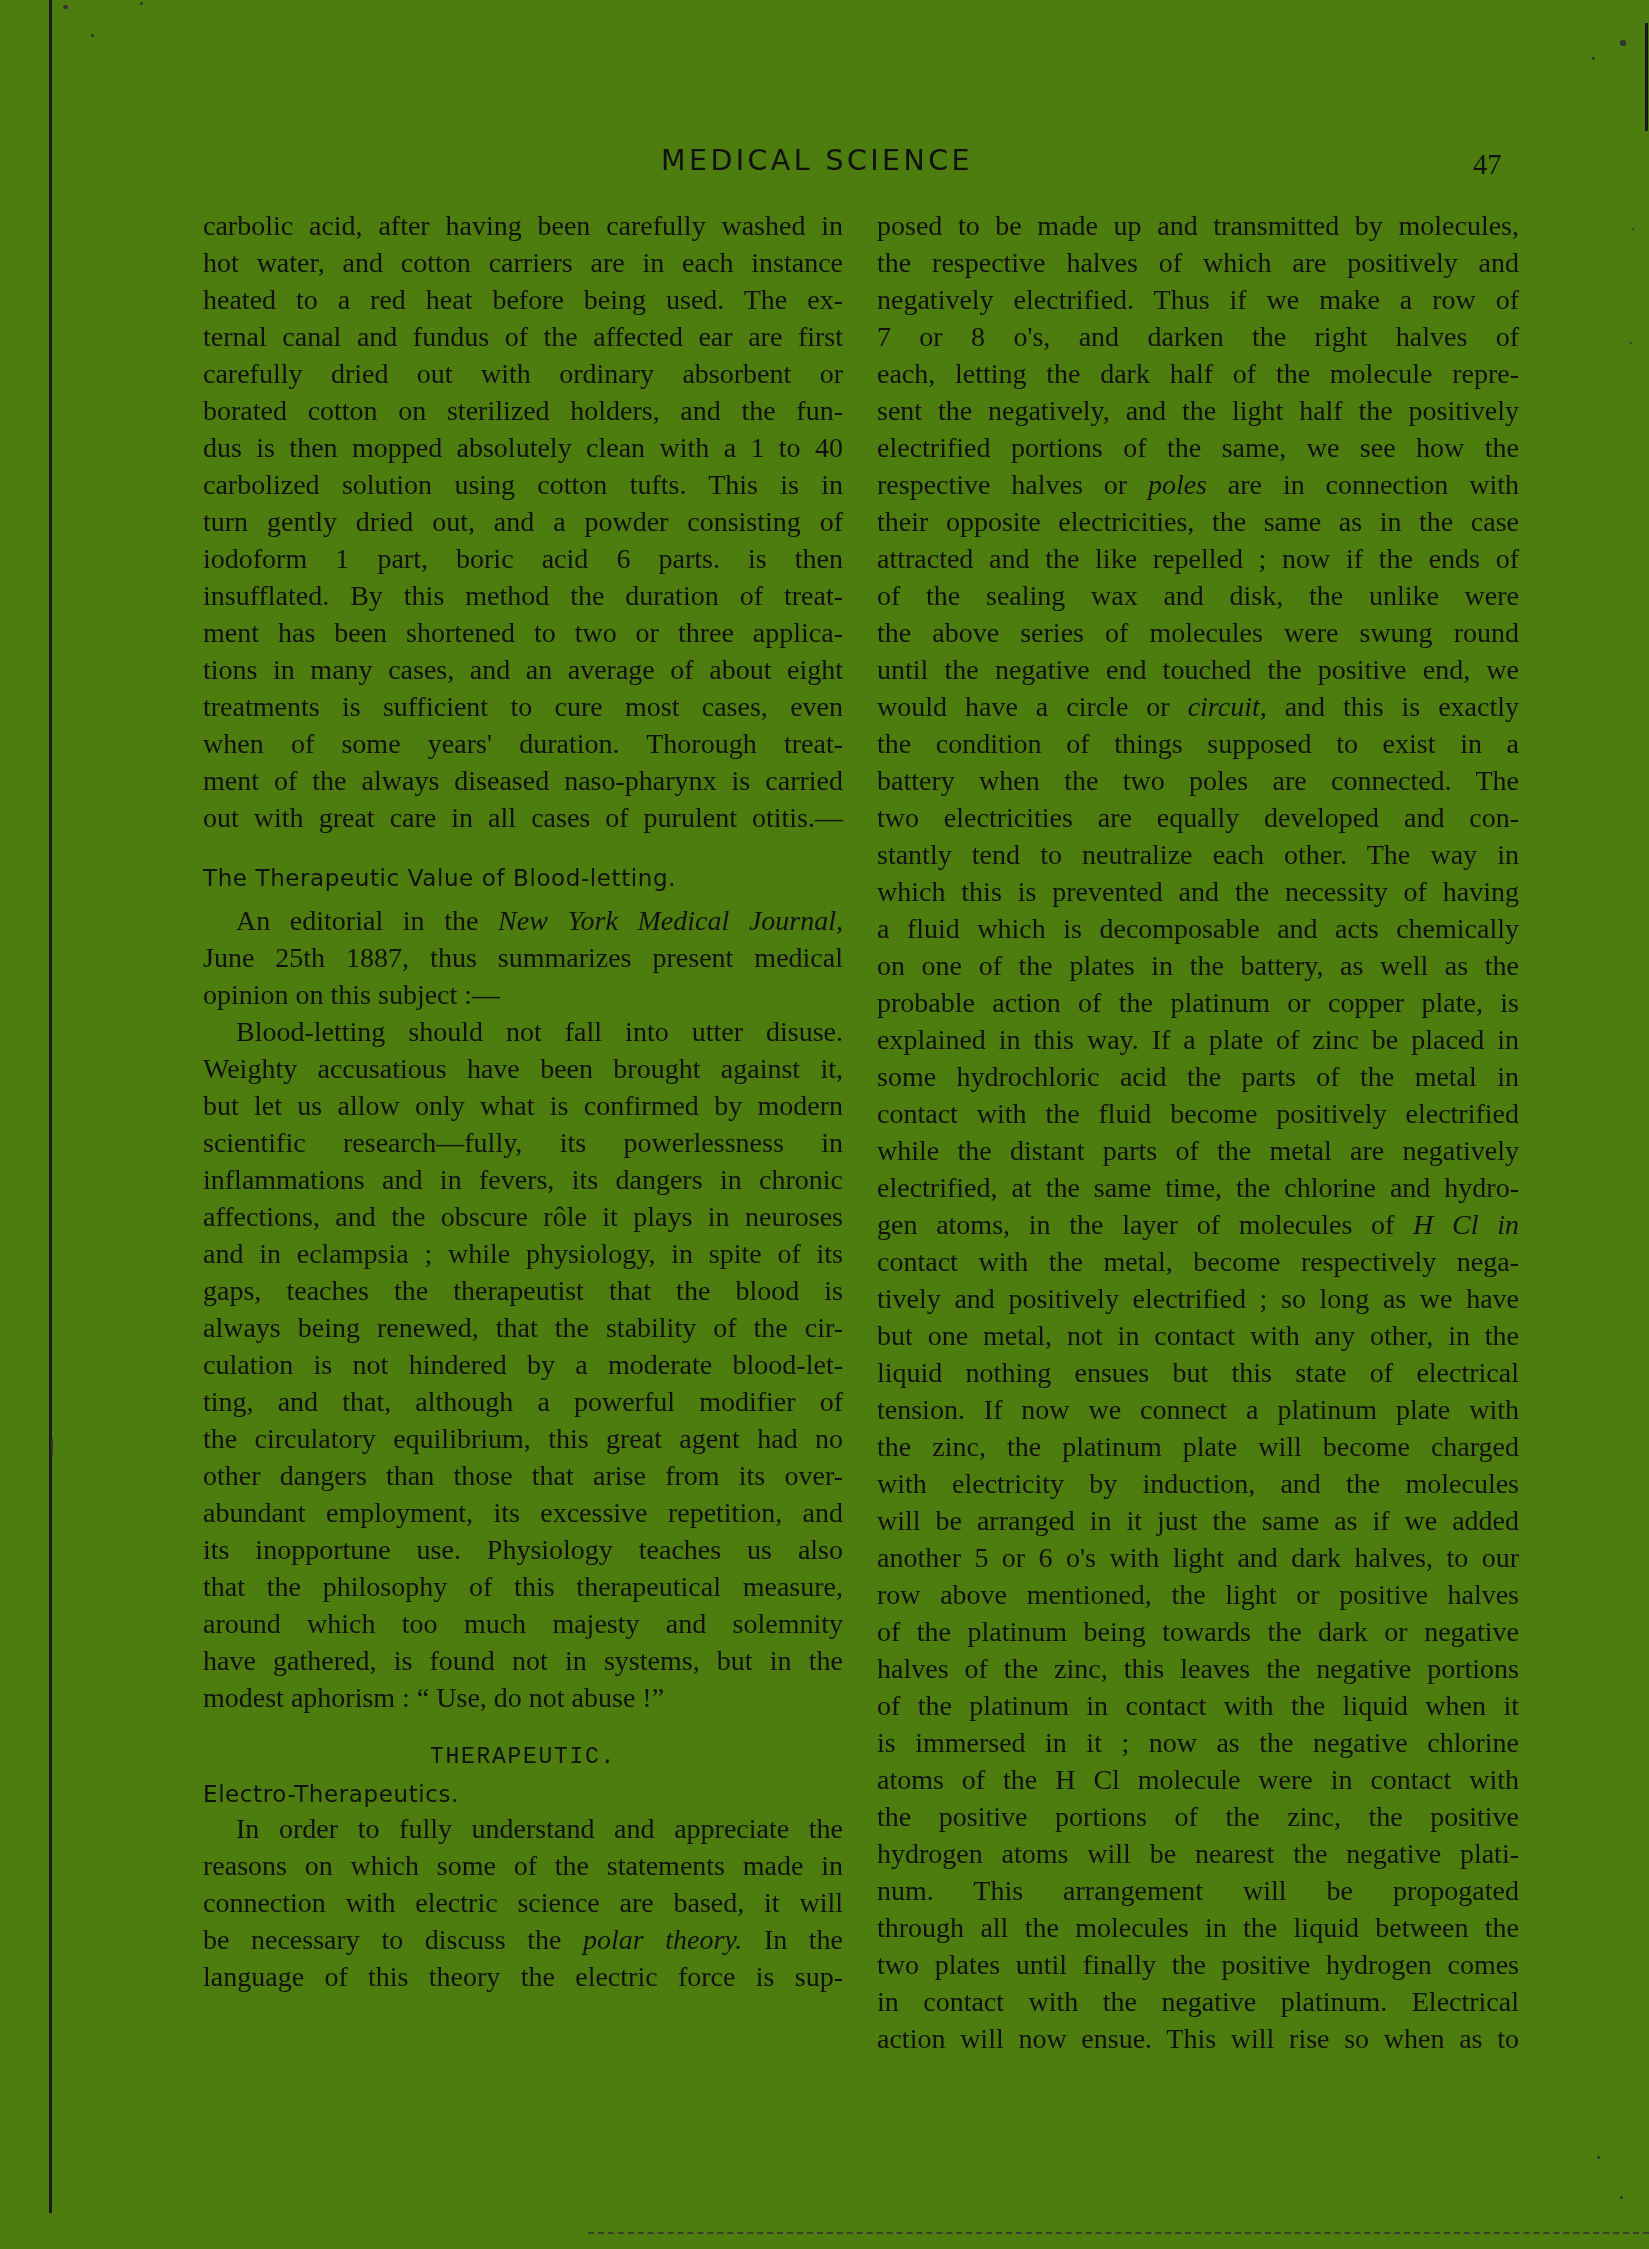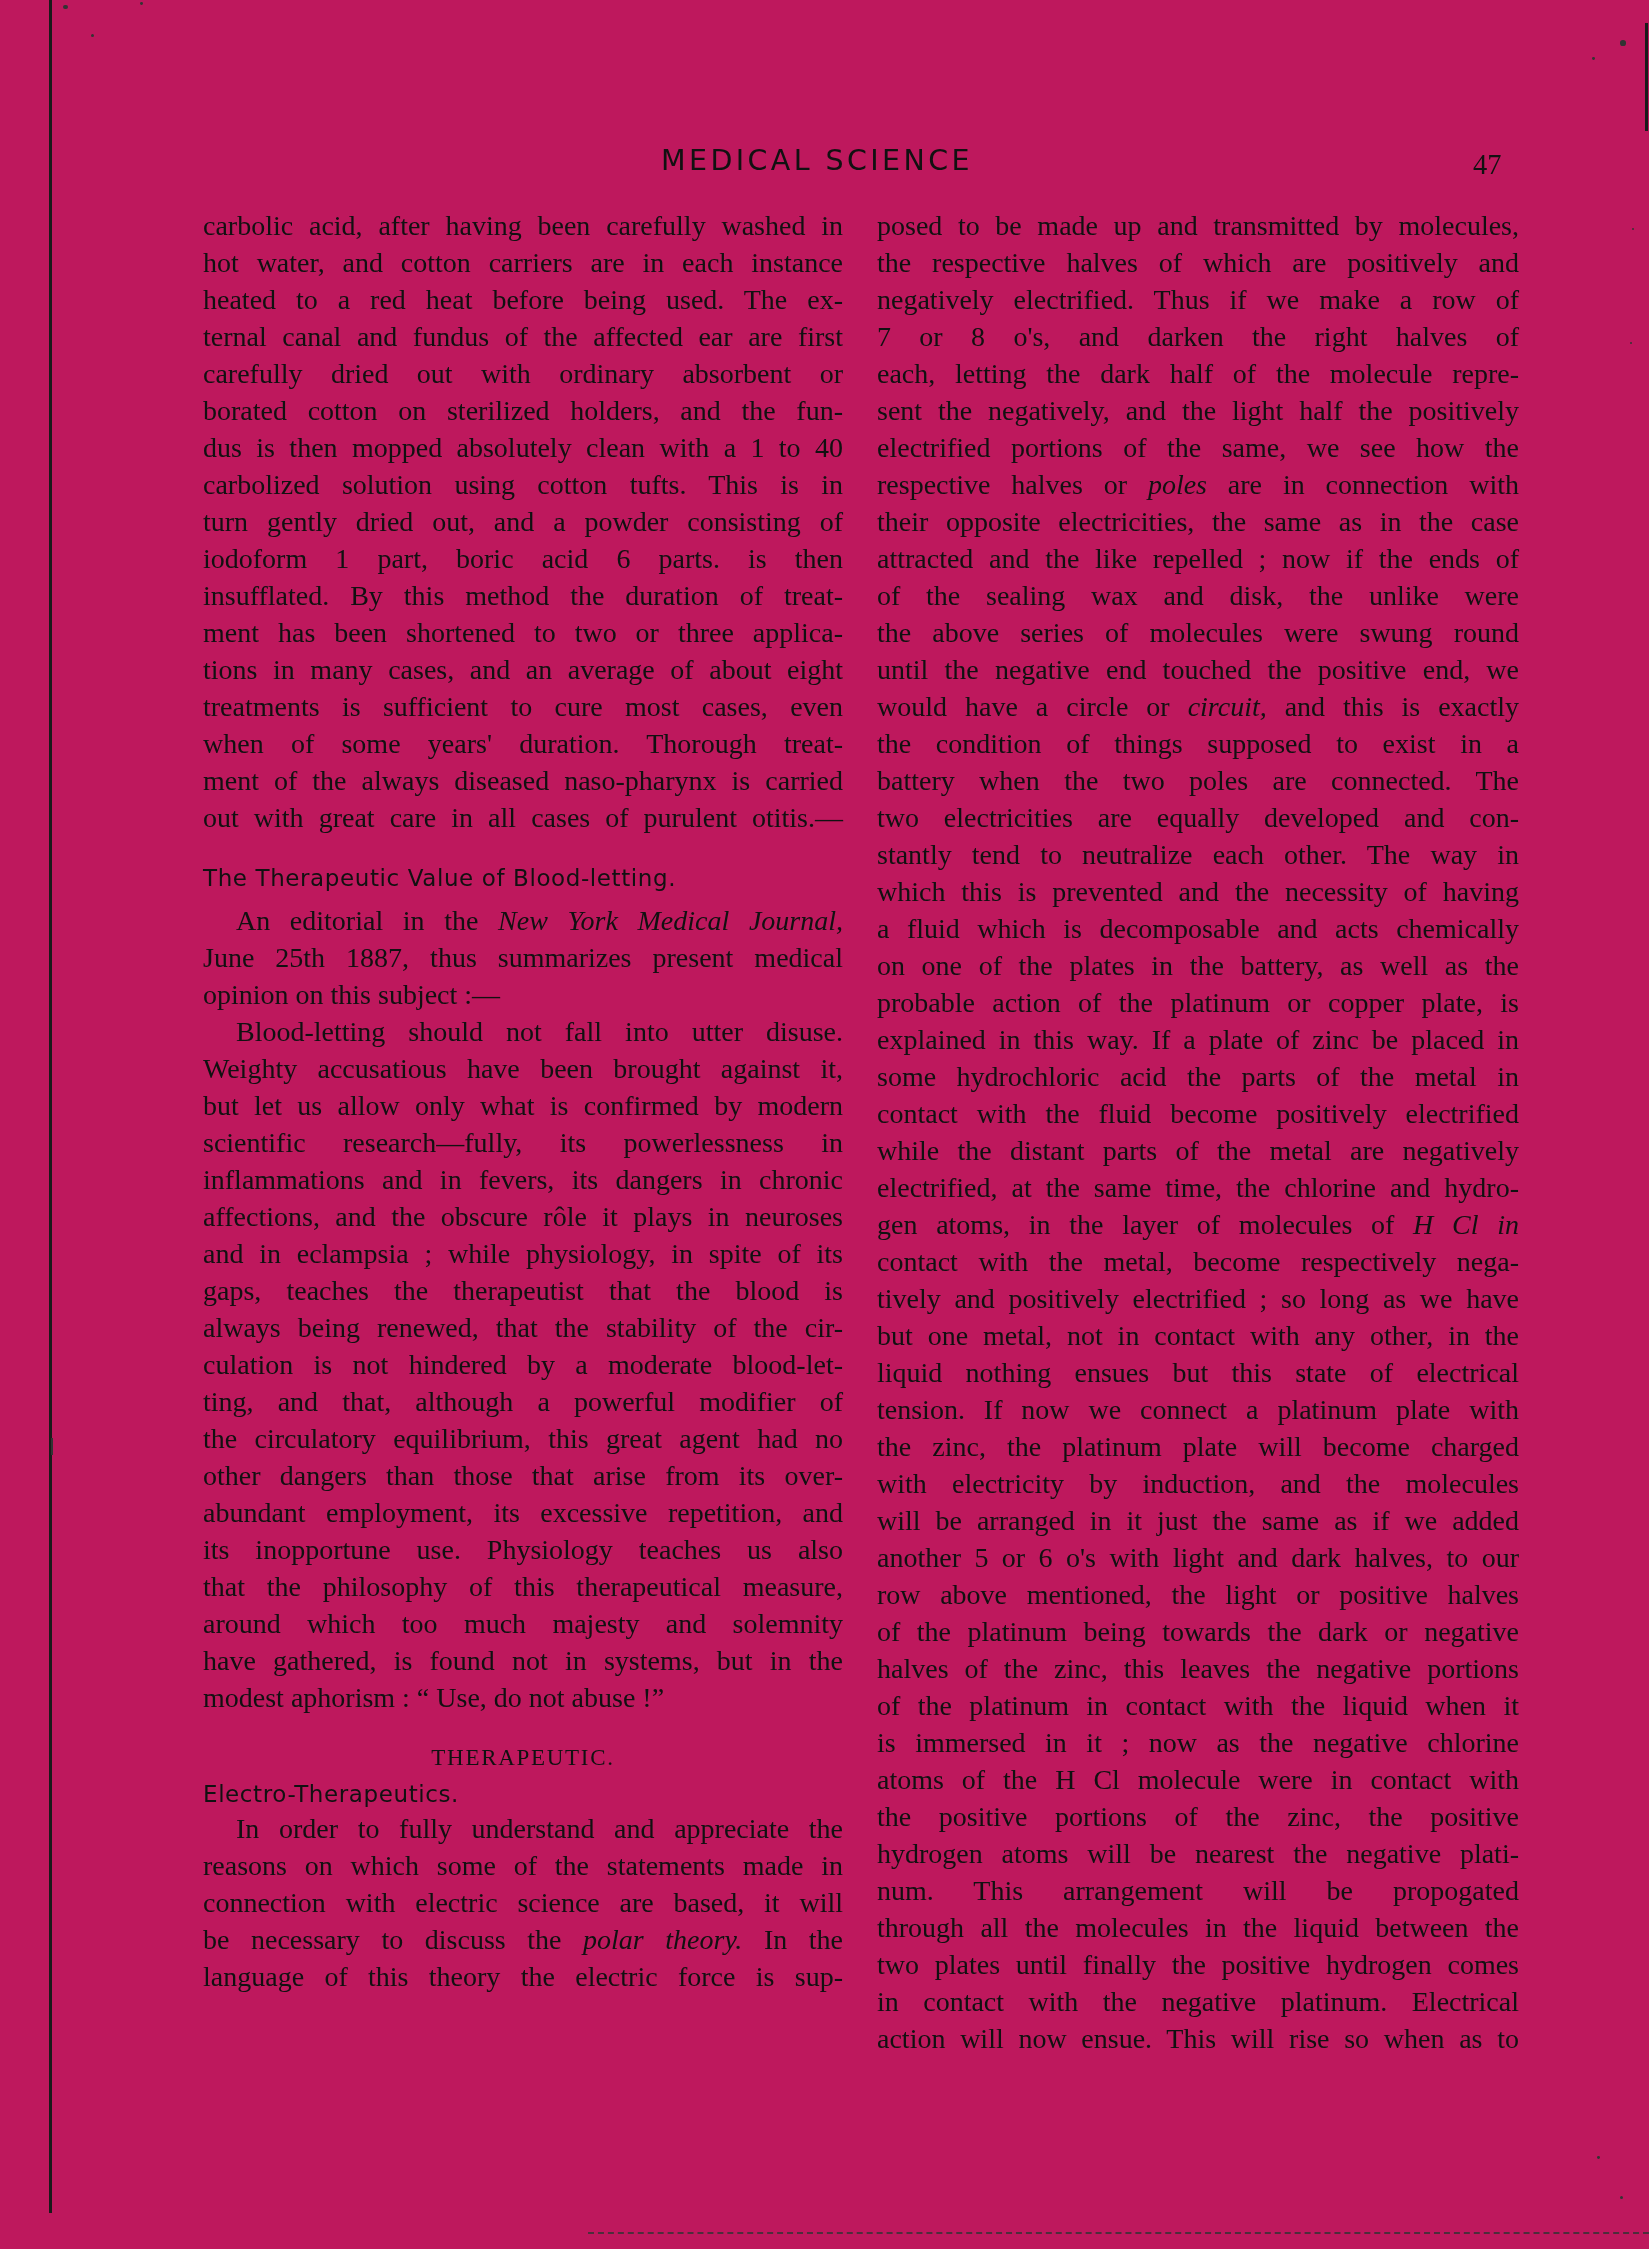--- a/index.html
+++ b/index.html
@@ -1,36 +1,36 @@
 <!DOCTYPE html>
 <html style="font-size:9px"><head>
 <meta charset="utf-8">
 <style>
   html, body { margin: 0; padding: 0; background: #ffffff; }
   body { width: 1650px; height: 2250px; position: relative; overflow: hidden; color: #111; }
-  .page { position: absolute; left: 0; top: 0; width: 1650px; height: 2250px; background: #be185d; }
+  .page { position: absolute; left: 0; top: 0; width: 1650px; height: 2250px; background: #4d7c0f; }
   .edge-left { position: absolute; left: 49px; top: 0; width: 3.4px; height: 2213px; background: #1a1a1a; }
   .edge-right { position: absolute; left: 1645px; top: 23px; width: 2.9px; height: 108px; background: #1a1a1a; }
   .bottom-rule { position: absolute; left: 588px; top: 2232px; width: 1061px; height: 0; border-top: 2.3px dashed #333; opacity: 0.8; }
   .speck { position: absolute; background: #333; border-radius: 50%; }
 
   .running-head { position: absolute; top: 144px; left: 661px; font-family: "DejaVu Sans", sans-serif; font-size: 28.5px; letter-spacing: 3.4px; font-weight: normal; color: #111; white-space: nowrap; }
   .page-number { position: absolute; top: 149px; left: 1473px; font-family: "Liberation Serif", serif; font-size: 28.5px; color: #111; }
 
   .col { position: absolute; top: 207px; font-family: "Liberation Serif", serif; font-size: 28px; line-height: 37px; color: #111; }
   .col-left { left: 203px; width: 640px; }
   .col-right { left: 877px; width: 642px; }
 
   .ln { display: block; height: 37px; text-align: justify; text-align-last: justify; white-space: nowrap; overflow: visible; }
   .ln.last { text-align-last: left; }
   .ln.indent { padding-left: 33px; }
   .ln i { font-style: italic; }
 
   .subhead { display: block; height: 37px; font-family: "DejaVu Sans", sans-serif; font-size: 23px; letter-spacing: 0.6px; white-space: nowrap; padding-top: 3.4px; box-sizing: border-box; }
-  .section-head { display: block; height: 37px; text-align: center; font-family: Liberation Serif, serif; font-size: 23px; letter-spacing: 1.7px; padding-top: 3.4px; box-sizing: border-box; }
+  .section-head { display: block; height: 37px; text-align: center; font-family: Liberation Mono, monospace; font-size: 23px; letter-spacing: 1.7px; padding-top: 3.4px; box-sizing: border-box; }
   .gap { display: block; height: 20.5px; }
   .gap-sm { display: block; height: 8px; }
 </style>
 </head>
 <body>
 
 <div class="page">
   <div class="edge-left"></div>
   <div class="edge-right"></div>
   <div class="bottom-rule"></div>

